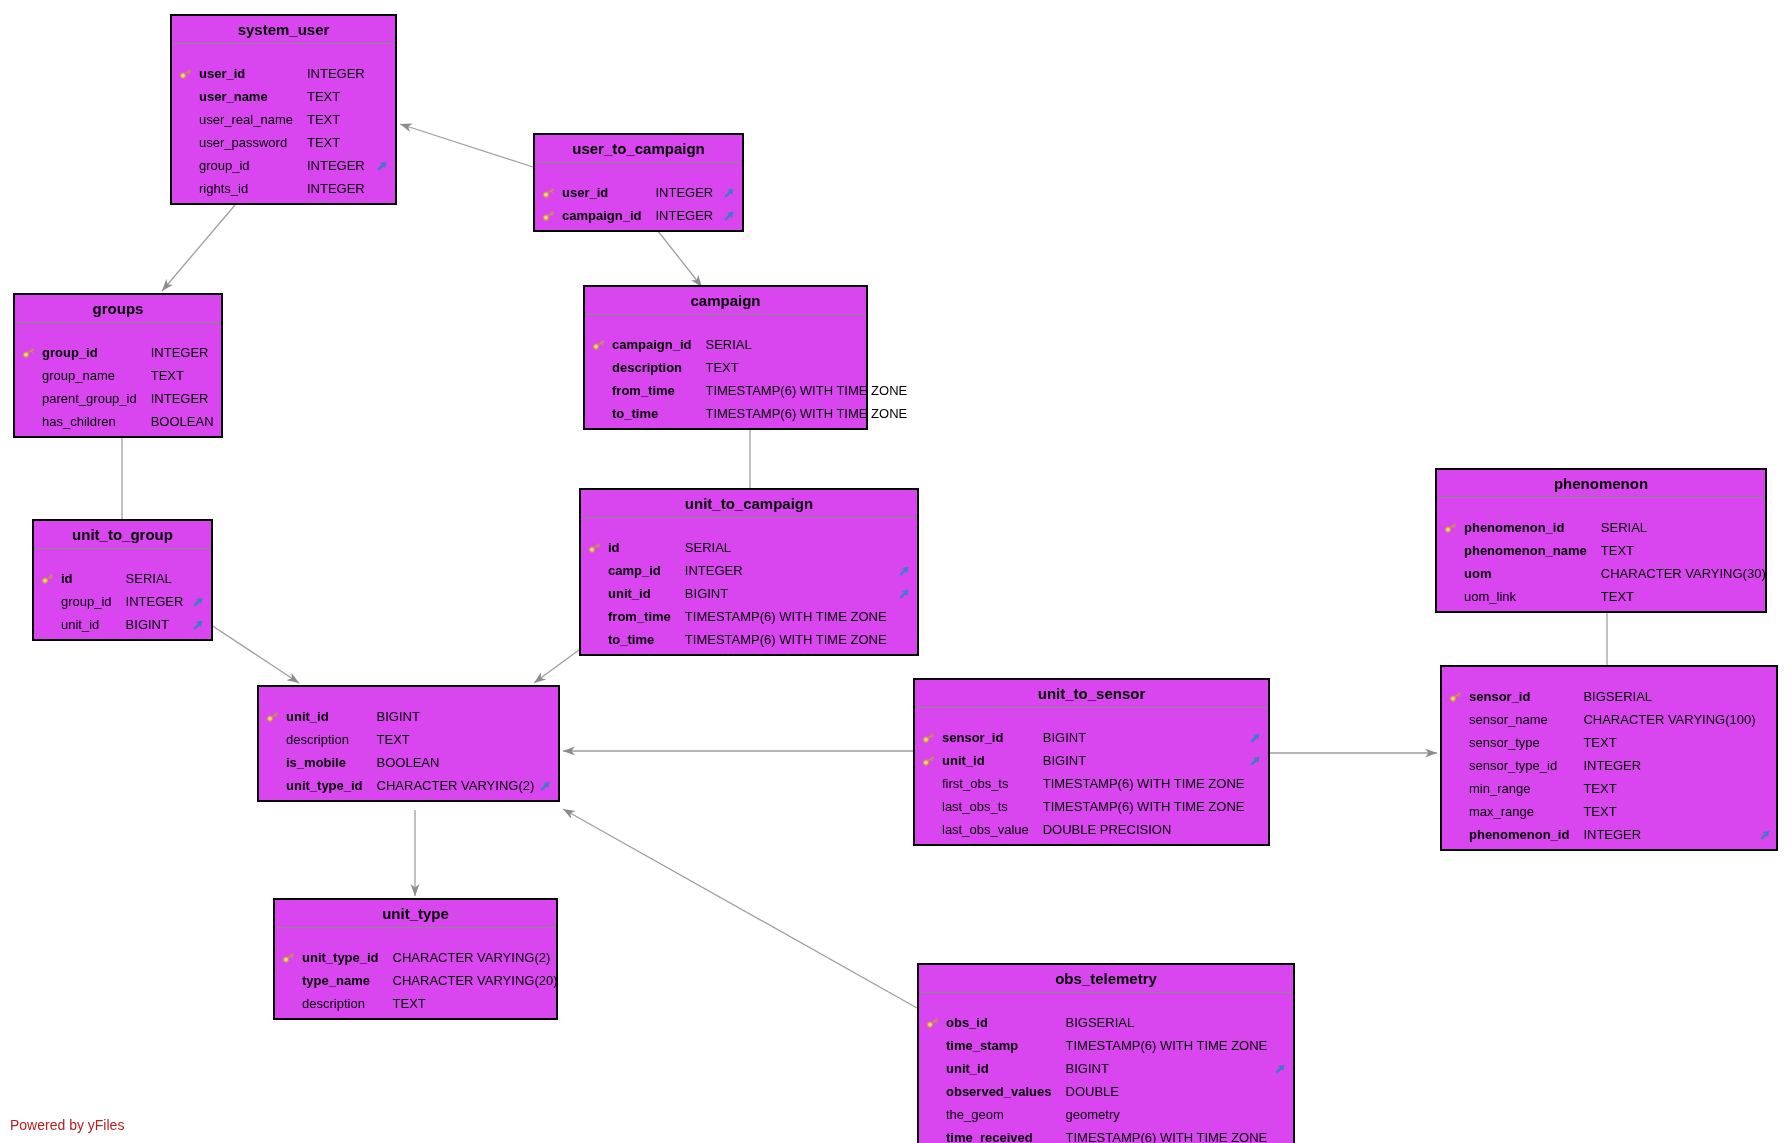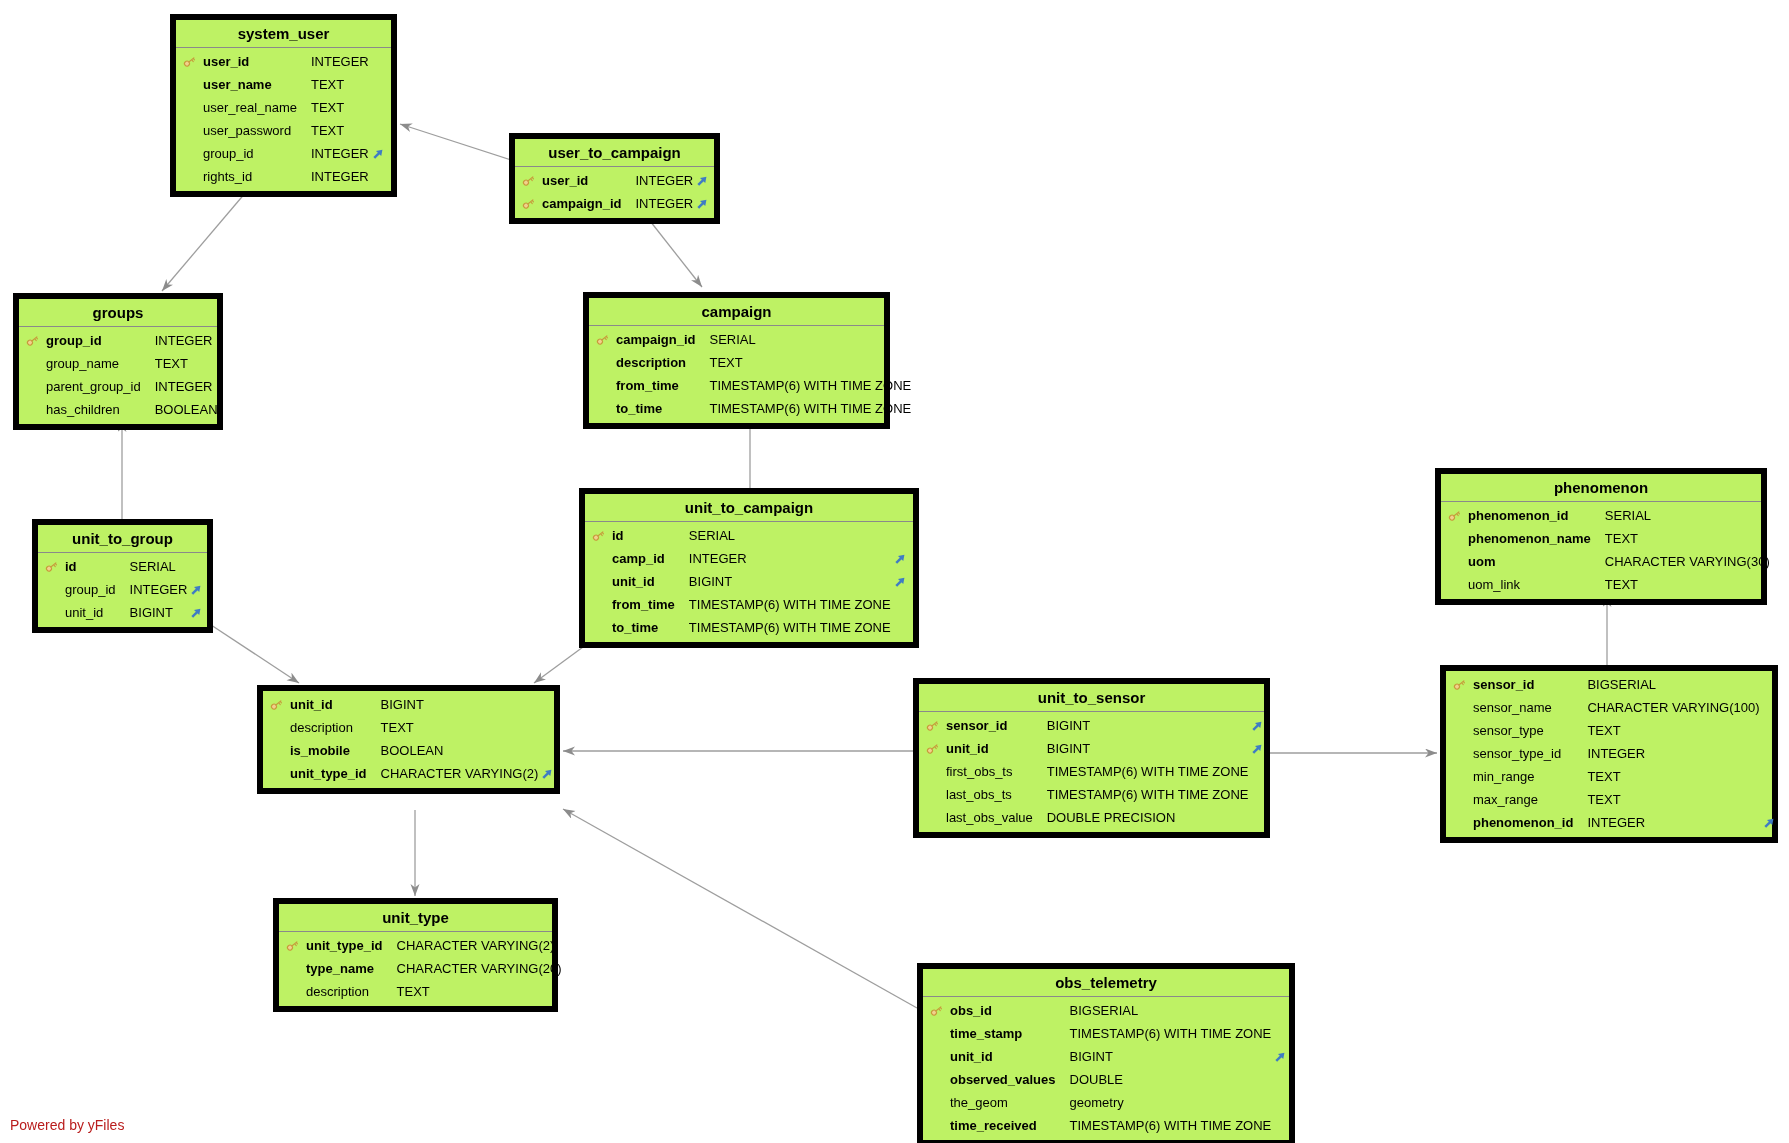--- a/index.html
+++ b/index.html
@@ -3,31 +3,32 @@
 <meta charset="utf-8">
 <style>
   html,body{margin:0;padding:0;}
   body{
     width:1789px;height:1143px;position:relative;background:#ffffff;
     font-family:"Liberation Sans", sans-serif;overflow:hidden;
   }
   #canvas{position:absolute;left:0;top:0;width:1789px;height:1143px;}
   #edges{position:absolute;left:0;top:0;}
   .tbl{
-    position:absolute;background:#bef264;border:6px solid #000000;
+    position:absolute;background:#d946ef;border:2px solid #000000;
     box-sizing:border-box;box-shadow:0 0 0 0;
   }
   .tbl-title{
     height:27px;line-height:27px;text-align:center;font-weight:bold;
     font-size:15px;color:#000;border-bottom:1px solid #8A8A8A;
     white-space:nowrap;overflow:hidden;
   }
   .tbl-rows{
     display:grid;grid-template-columns:27px max-content 1fr 22px;
     padding:2px 0 3px 0;
+    margin-top:16px;
   }
   .row{display:contents;}
   .cell{
     height:23px;display:flex;align-items:center;font-size:13px;color:#000;
     white-space:nowrap;overflow:visible;
   }
   .icon-cell{justify-content:center;}
   .name-cell{padding-right:4px;}
   .name-cell.bold{font-weight:bold;}
   .type-cell{padding-left:10px;}
@@ -78,21 +79,21 @@
             <svg width="14" height="14" viewBox="0 0 14 14">
               <g transform="rotate(45 7 7)" fill="#3F7CC4">
                 <rect x="5.9" y="5.2" width="2.4" height="7.2"></rect>
                 <polygon points="7.1,0.8 3.4,6.2 10.8,6.2"></polygon>
               </g>
             </svg>
           </span></div>
         <div class="row"><span class="cell icon-cell"></span><span class="cell name-cell">rights_id</span><span class="cell type-cell">INTEGER</span><span class="cell fk-cell"></span></div>
       </div>
     </div>
-    <div class="tbl" style="left: 509px; top: 133px; width: 211px;">
+    <div class="tbl" style="left: 533px; top: 133px; width: 211px;">
       <div class="tbl-title">user_to_campaign</div>
       <div class="tbl-rows">
         <div class="row"><span class="cell icon-cell">
             <svg width="15" height="15" viewBox="0 0 15 15">
               <g transform="rotate(-40 7.5 7.5)" stroke="#C79A3B" stroke-width="1.1" fill="#F2D08C">
                 <circle cx="4.2" cy="7.5" r="2.5"></circle>
                 <path d="M6.7 7.5 H13.2 M10.3 7.5 V10 M12.4 7.5 V9.4" fill="none" stroke-linecap="round"></path>
               </g>
             </svg>
           </span><span class="cell name-cell bold">user_id</span><span class="cell type-cell">INTEGER</span><span class="cell fk-cell">
@@ -129,21 +130,21 @@
                 <circle cx="4.2" cy="7.5" r="2.5"></circle>
                 <path d="M6.7 7.5 H13.2 M10.3 7.5 V10 M12.4 7.5 V9.4" fill="none" stroke-linecap="round"></path>
               </g>
             </svg>
           </span><span class="cell name-cell bold">group_id</span><span class="cell type-cell">INTEGER</span><span class="cell fk-cell"></span></div>
         <div class="row"><span class="cell icon-cell"></span><span class="cell name-cell">group_name</span><span class="cell type-cell">TEXT</span><span class="cell fk-cell"></span></div>
         <div class="row"><span class="cell icon-cell"></span><span class="cell name-cell">parent_group_id</span><span class="cell type-cell">INTEGER</span><span class="cell fk-cell"></span></div>
         <div class="row"><span class="cell icon-cell"></span><span class="cell name-cell">has_children</span><span class="cell type-cell">BOOLEAN</span><span class="cell fk-cell"></span></div>
       </div>
     </div>
-    <div class="tbl" style="left: 583px; top: 292px; width: 307px;">
+    <div class="tbl" style="left: 583px; top: 285px; width: 285px;">
       <div class="tbl-title">campaign</div>
       <div class="tbl-rows">
         <div class="row"><span class="cell icon-cell">
             <svg width="15" height="15" viewBox="0 0 15 15">
               <g transform="rotate(-40 7.5 7.5)" stroke="#C79A3B" stroke-width="1.1" fill="#F2D08C">
                 <circle cx="4.2" cy="7.5" r="2.5"></circle>
                 <path d="M6.7 7.5 H13.2 M10.3 7.5 V10 M12.4 7.5 V9.4" fill="none" stroke-linecap="round"></path>
               </g>
             </svg>
           </span><span class="cell name-cell bold">campaign_id</span><span class="cell type-cell">SERIAL</span><span class="cell fk-cell"></span></div>

